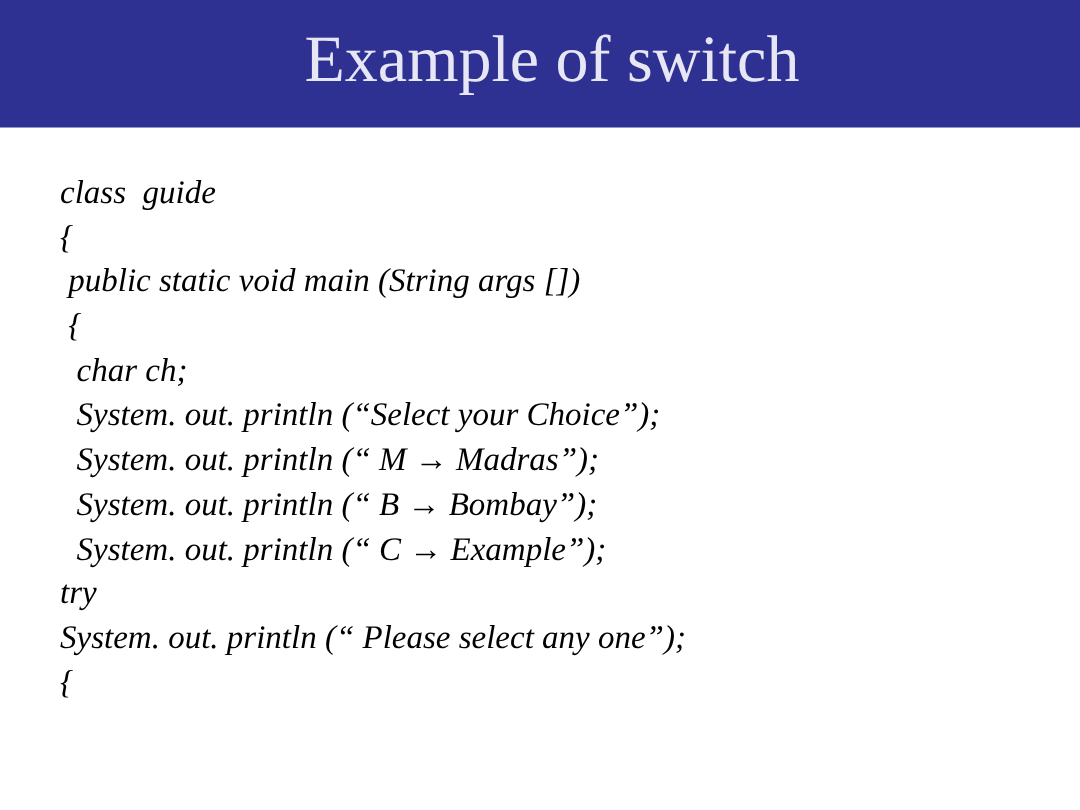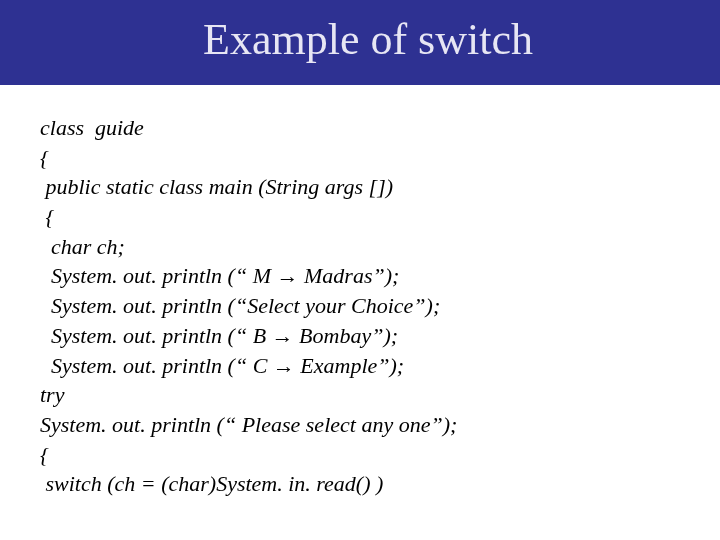--- a/index.html
+++ b/index.html
@@ -40,24 +40,23 @@
 </head>
 <body>
 
 <div class="header">
   <h1 class="title">Example of switch</h1>
 </div>
 
 <div class="body">
   <div class="codeline">class  guide</div>
   <div class="codeline">{</div>
-  <div class="codeline"> public static class main (String args [])</div>
+  <div class="codeline"> public static void main (String args [])</div>
   <div class="codeline"> {</div>
   <div class="codeline">  char ch;</div>
+  <div class="codeline">  System. out. println (“Select your Choice”);</div>
   <div class="codeline">  System. out. println (“ M → Madras”);</div>
-  <div class="codeline">  System. out. println (“Select your Choice”);</div>
   <div class="codeline">  System. out. println (“ B → Bombay”);</div>
   <div class="codeline">  System. out. println (“ C → Example”);</div>
   <div class="codeline">try</div>
   <div class="codeline">System. out. println (“ Please select any one”);</div>
   <div class="codeline">{</div>
-  <div class="codeline"> switch (ch = (char)System. in. read() )</div>
 </div>
 
 </body></html>

